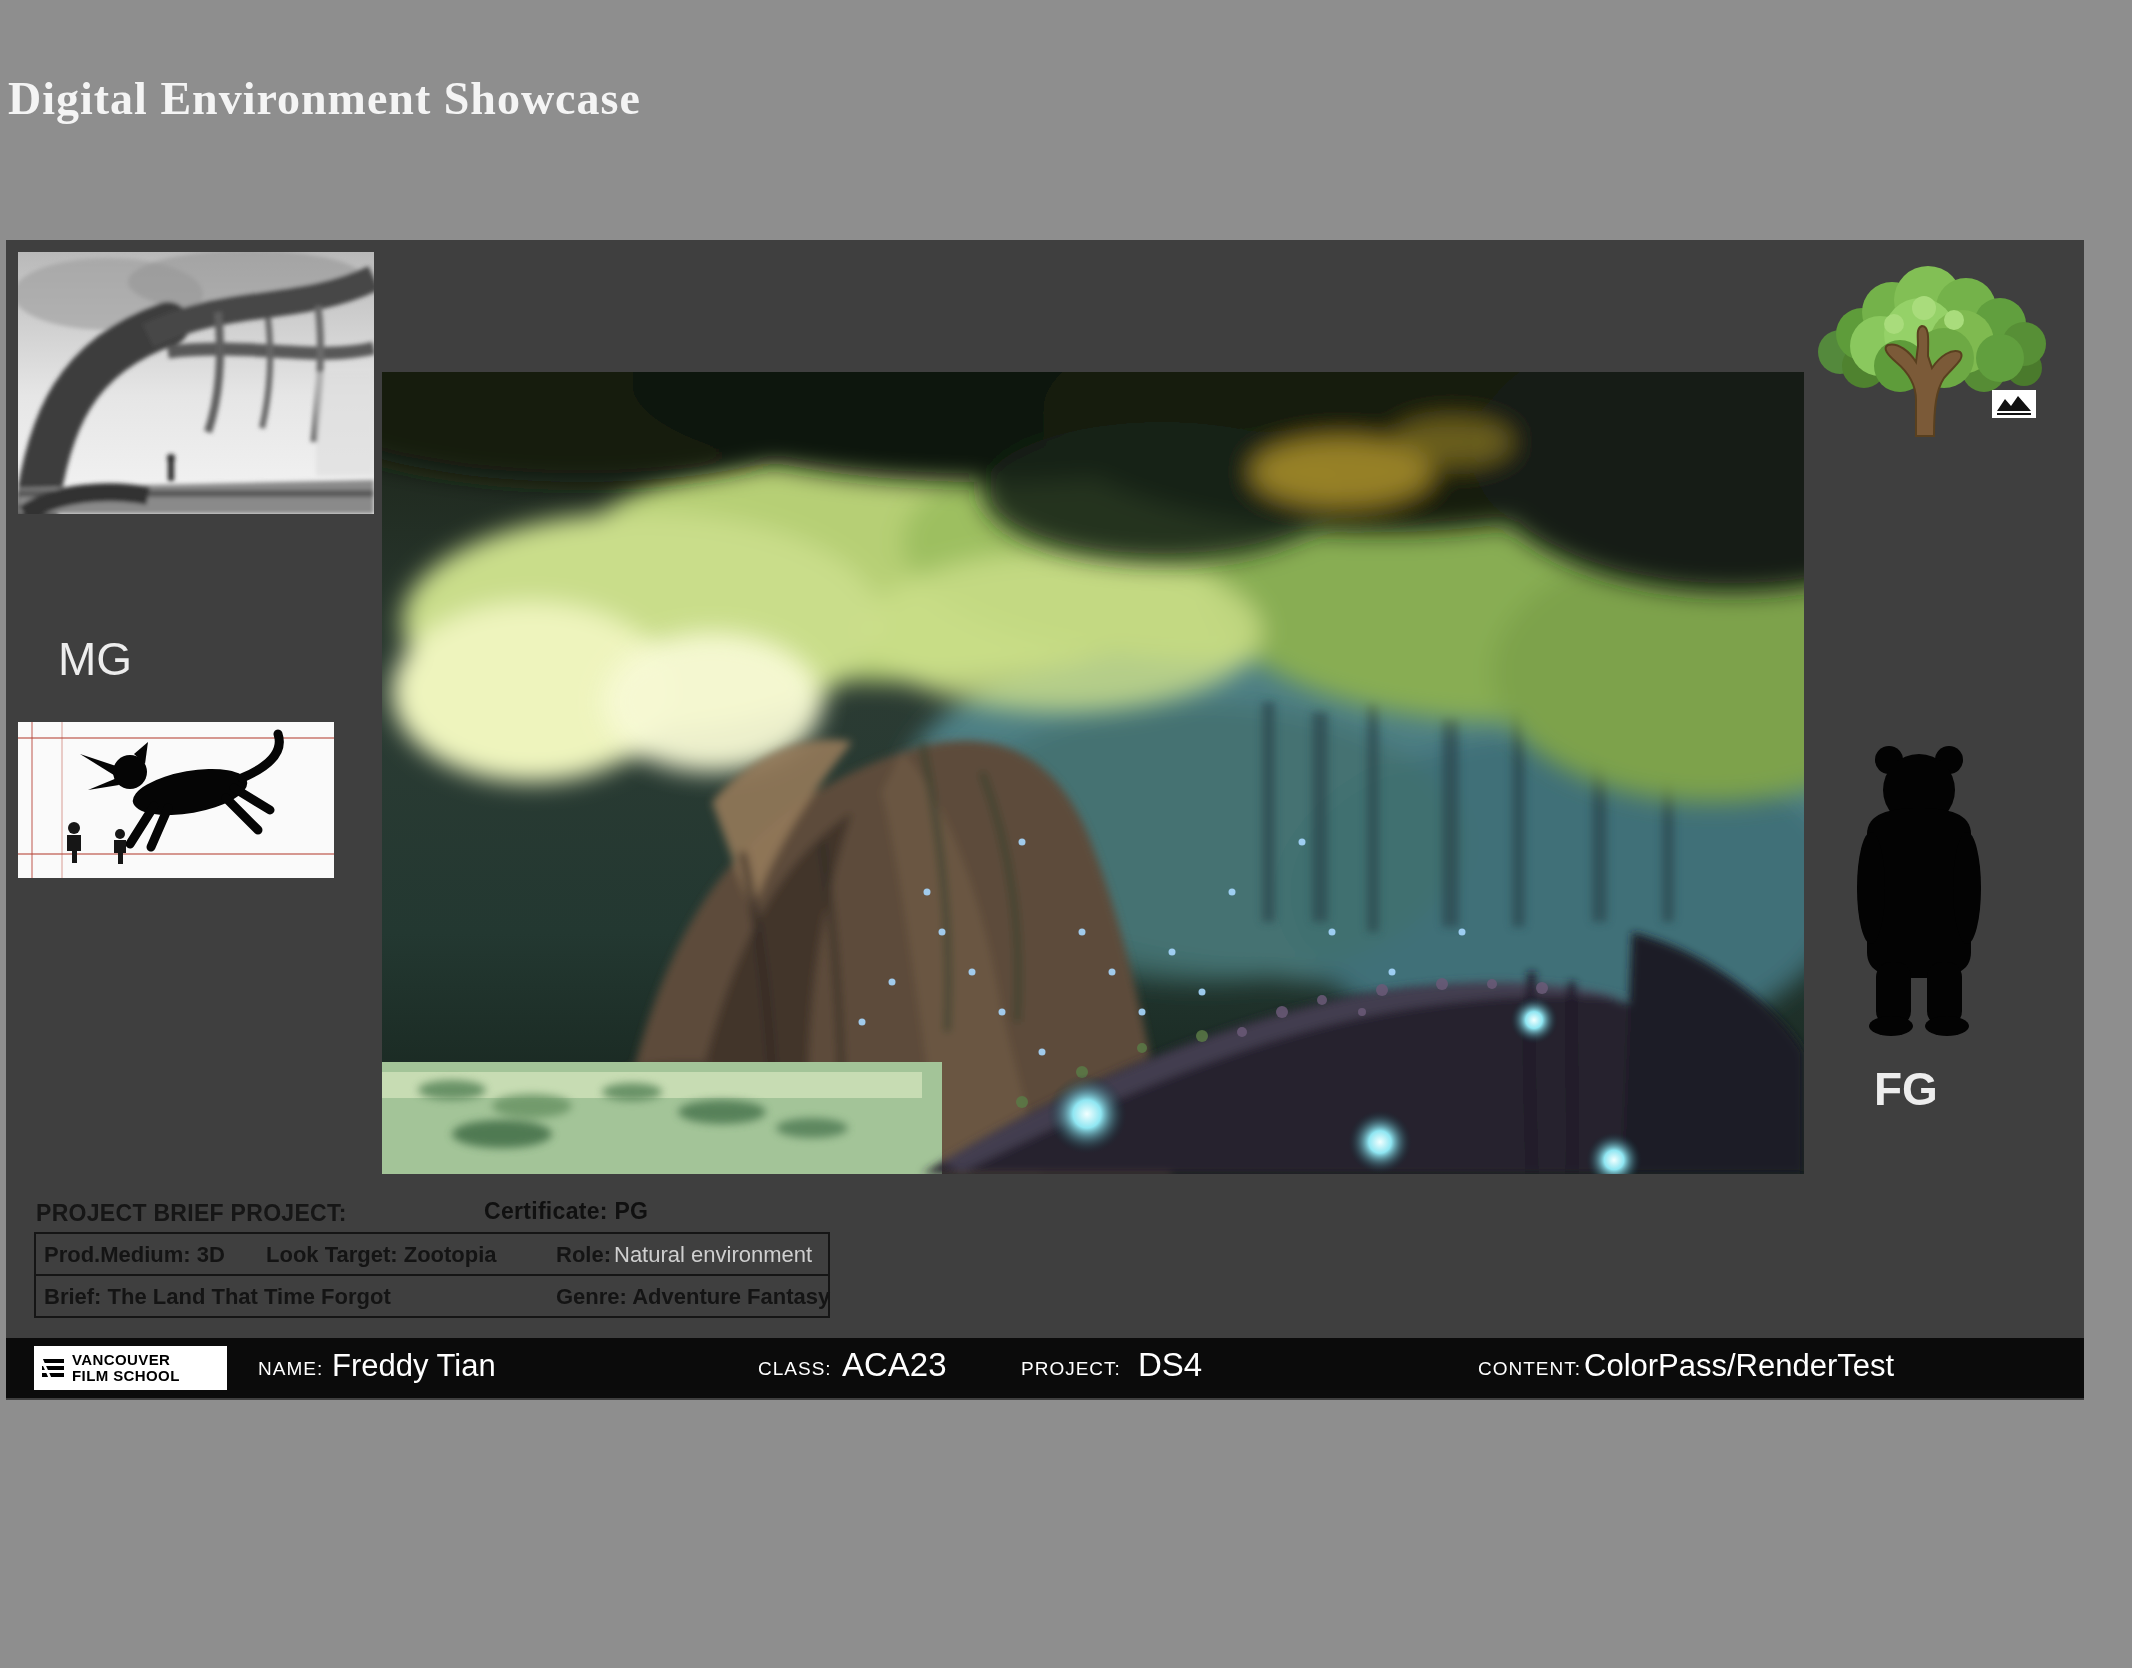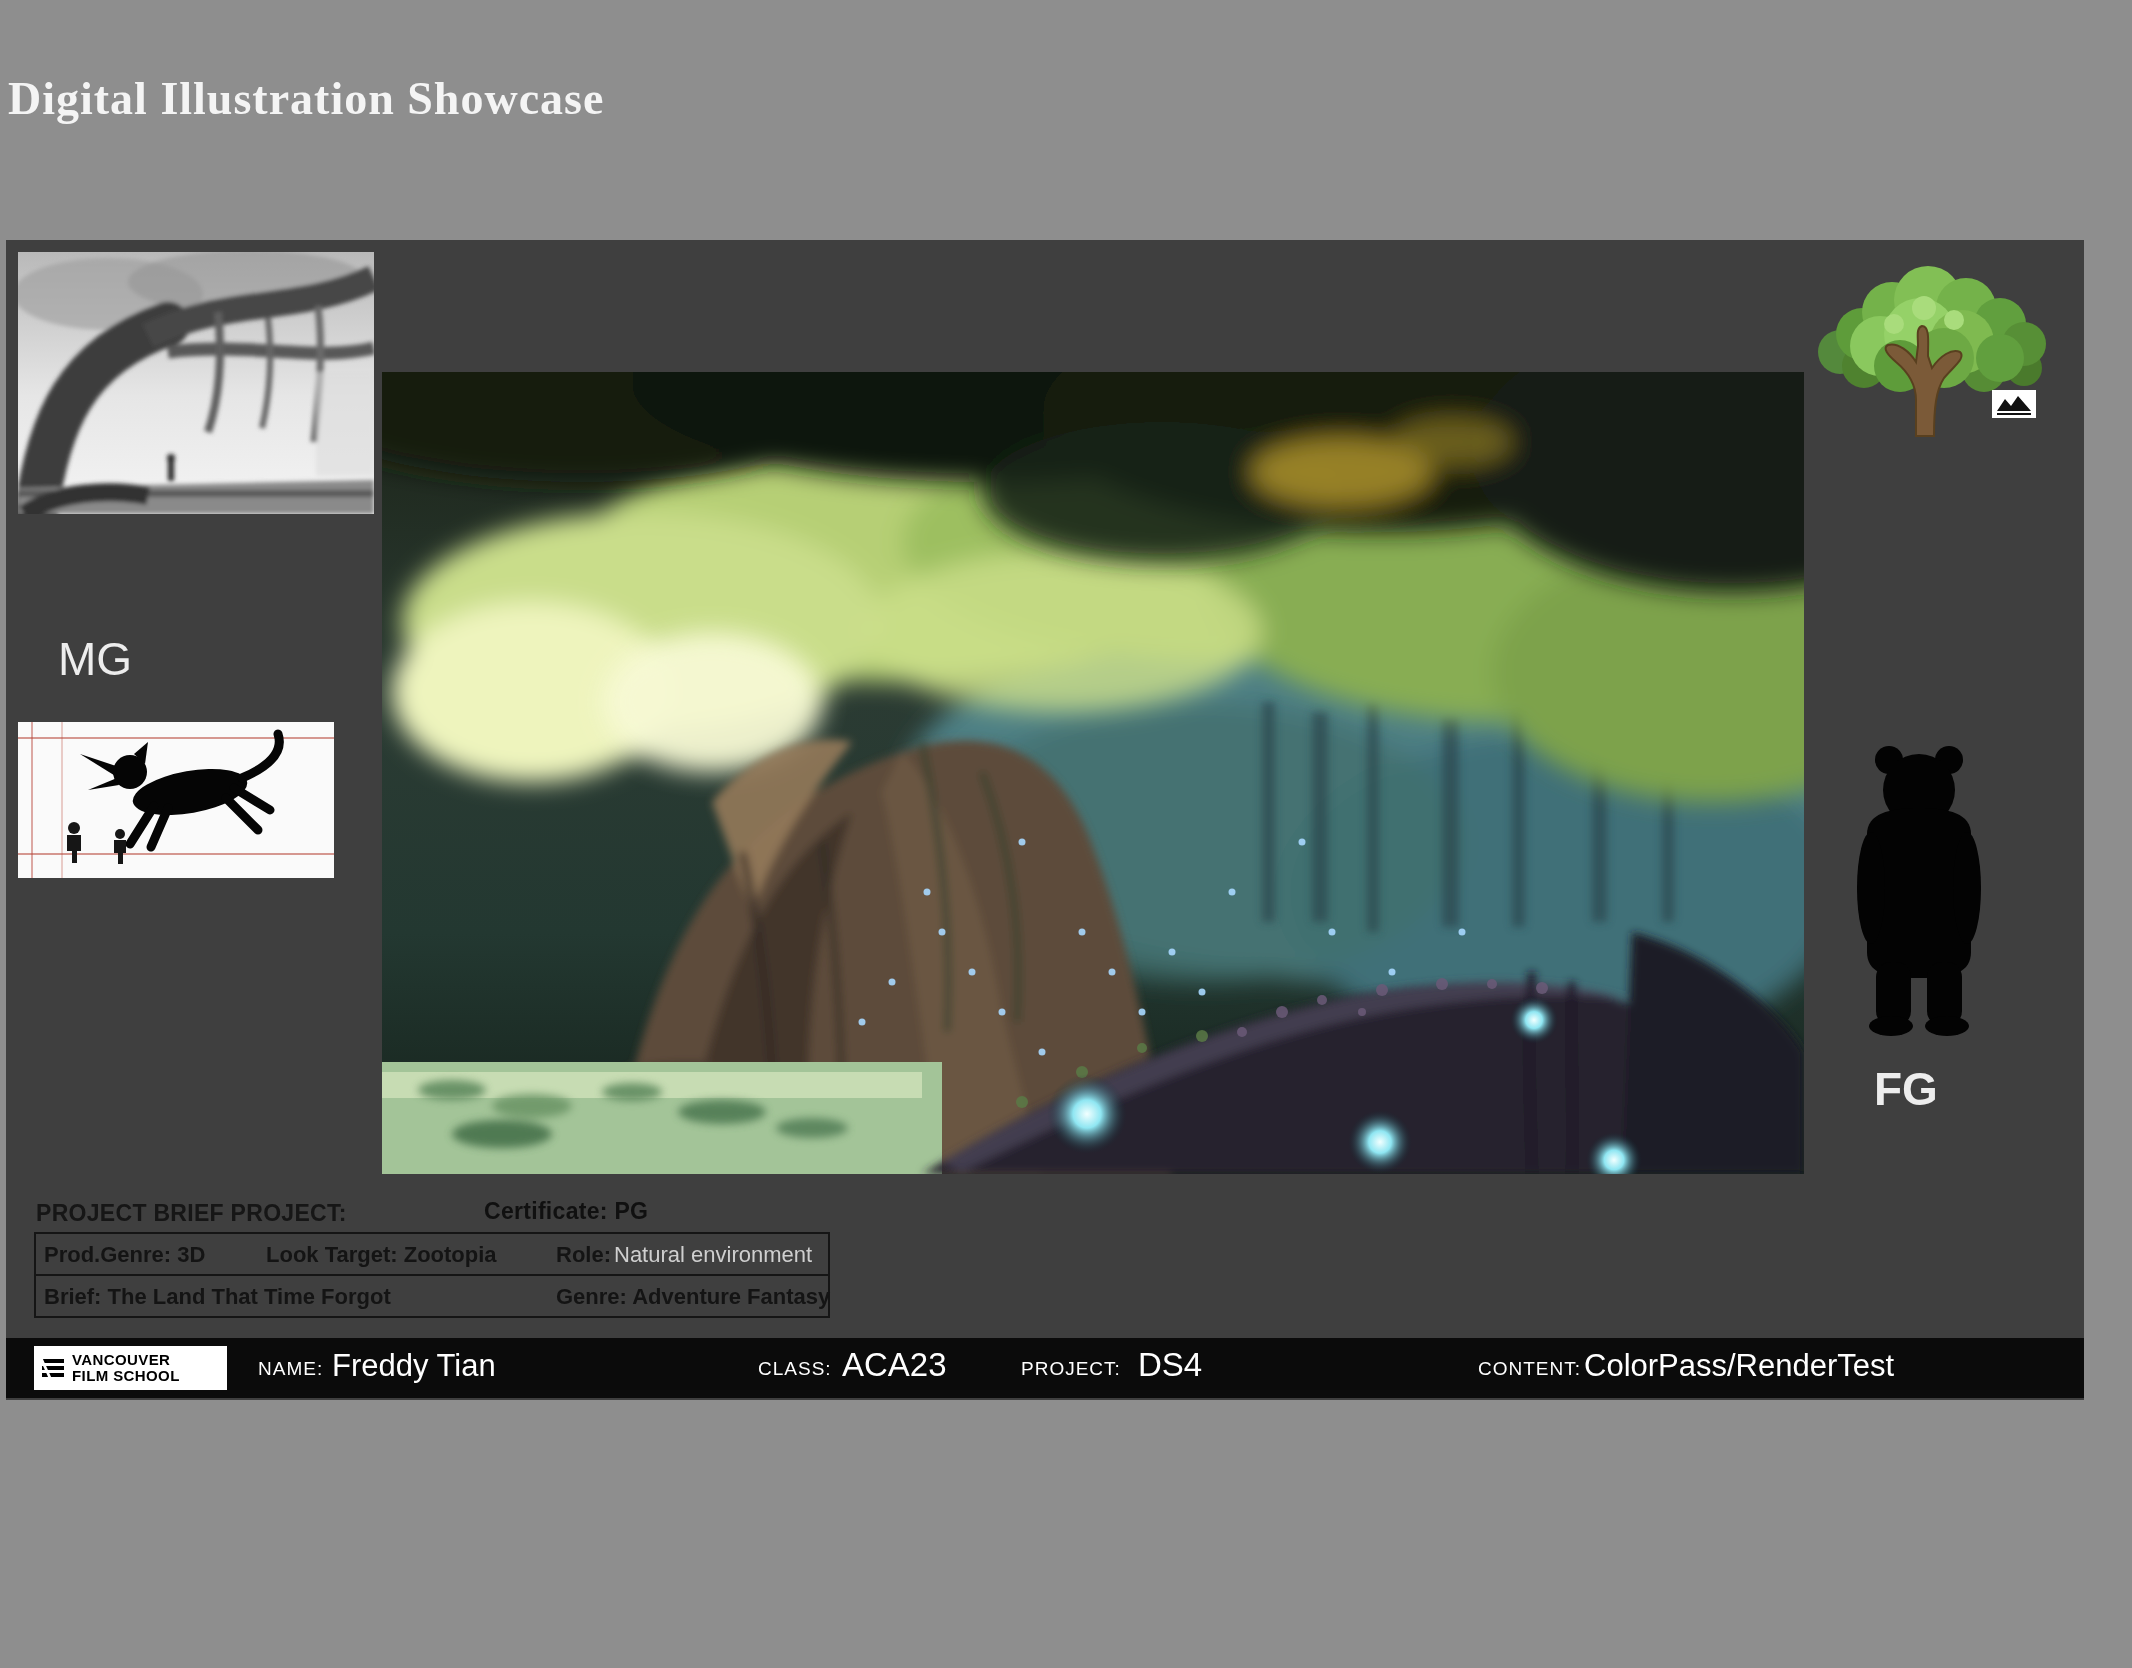--- a/index.html
+++ b/index.html
@@ -23,21 +23,21 @@
   .logo-box{position:absolute;left:28px;top:8px;width:193px;height:44px;background:#ffffff;
             display:flex;align-items:center;padding:0 6px;box-sizing:border-box;gap:6px;}
   .logo-text{font-size:15px;font-weight:700;color:#000;line-height:1.05;letter-spacing:.4px;}
   svg{display:block;}
 </style>
 </head>
 <body>
 
 <div id="stage">
 
-  <div class="abs hdr" style="left:8px;top:72px;">Digital Illustration Showcase</div>
+  <div class="abs hdr" style="left:8px;top:72px;">Digital Environment Showcase</div>
 
   <div id="board">
 
     <div class="abs sketch" style="left:12px;top:12px;width:356px;height:262px;">
       <svg width="356" height="262" viewBox="0 0 356 262" preserveAspectRatio="none">
         <defs>
           <linearGradient id="skg" x1="0" y1="0" x2="0" y2="1">
             <stop offset="0" stop-color="#b9b9b9"></stop>
               <stop offset="0.55" stop-color="#e6e6e6"></stop>
               <stop offset="1" stop-color="#f4f4f4"></stop>
@@ -274,21 +274,21 @@
       </svg>
     </div>
 
     <div class="abs panel-label" style="left:1868px;top:822px;font-weight:bold;">FG</div>
 
     <div class="abs brief-h" style="left:30px;top:960px;">PROJECT BRIEF PROJECT:</div>
     <div class="abs brief-h" style="left:478px;top:958px;color:#101010;">Certificate: PG</div>
 
     <div class="abs brief-table" style="left:28px;top:992px;width:792px;">
       <div class="brief-row">
-        <span class="brief-cell" style="left:8px;">Prod.Genre: 3D</span>
+        <span class="brief-cell" style="left:8px;">Prod.Medium: 3D</span>
         <span class="brief-cell" style="left:230px;">Look Target: Zootopia</span>
         <span class="brief-cell" style="left:520px;">Role:</span>
         <span class="brief-cell brief-val" style="left:578px;">Natural environment</span>
       </div>
       <div class="brief-row">
         <span class="brief-cell" style="left:8px;">Brief: The Land That Time Forgot</span>
         <span class="brief-cell" style="left:520px;">Genre: Adventure Fantasy</span>
       </div>
     </div>
 

